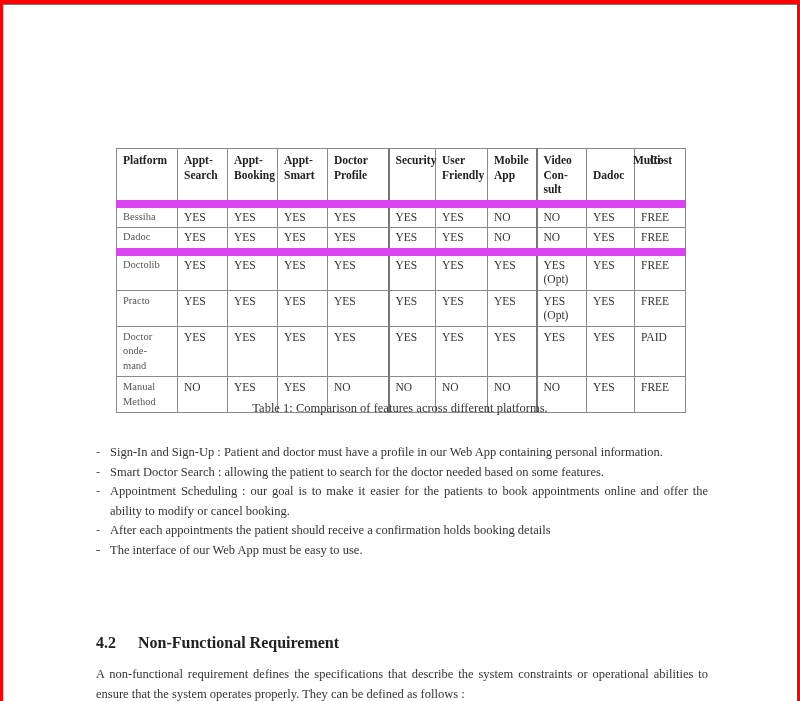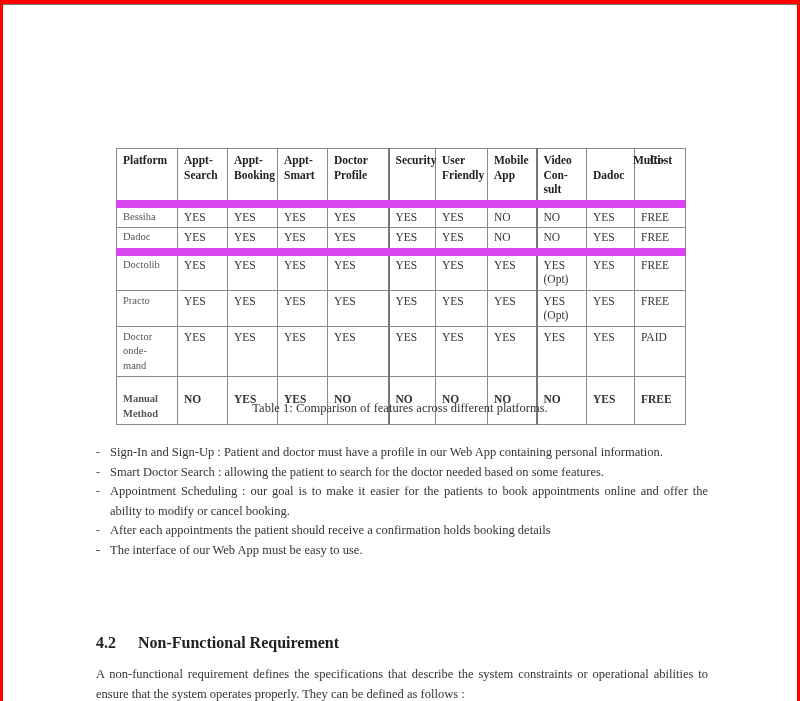--- a/index.html
+++ b/index.html
@@ -39,21 +39,21 @@
       box-sizing: border-box;
     }
     table.cmp th { font-weight: bold; color: #222; height: 50px; padding-top: 4px; }
     table.cmp .thick-left { border-left: 2px solid #777; }
     table.cmp td.plat { font-size: 10.5px; color: #555; }
     table.cmp tr.r1 td { height: 20px; padding-top: 2px; }
     table.cmp tr.r2 td { height: 19px; padding-top: 2px; }
     table.cmp tr.r3 td { height: 33px; padding-top: 2px; }
     table.cmp tr.r4 td { height: 34px; padding-top: 3px; }
     table.cmp tr.r5 td { height: 50px; padding-top: 3px; }
-    table.cmp tr.r6 td { height: 34px; padding-top: 15px; font-weight: bold; }
+    table.cmp tr.r6 td { height: 34px; padding-top: 3px; }
     table.cmp tr.group-top td { border-top: 8px solid #d946ef; }
 
     .caption {
       position: absolute; left: 0; width: 800px; top: 401px; text-align: center;
       font-family: "Liberation Serif", "DejaVu Serif", serif;
       font-size: 12.5px; color: #333;
     }
 
     ul.req {
       position: absolute; left: 96px; top: 443px; width: 612px;

